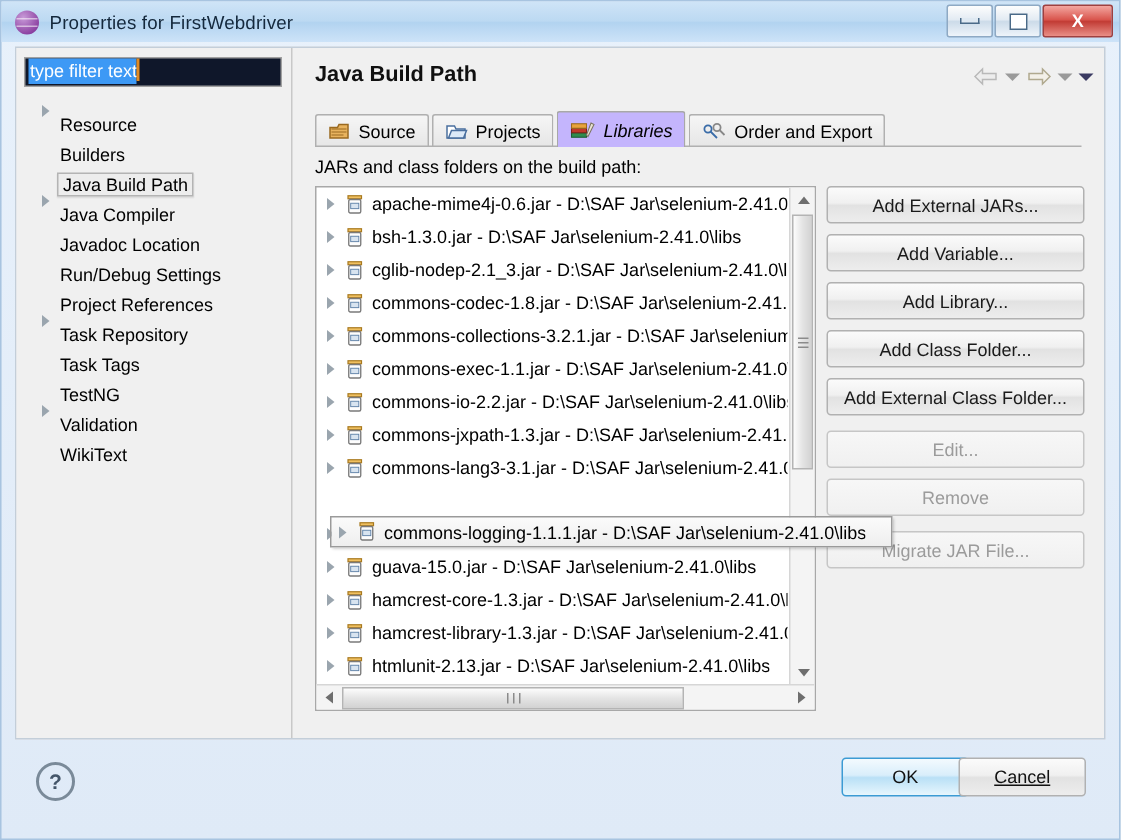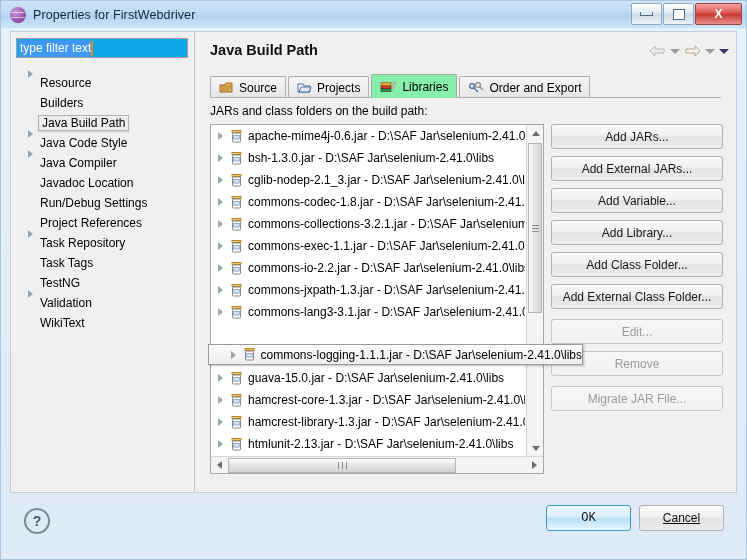--- a/index.html
+++ b/index.html
@@ -51,22 +51,22 @@
   .content{
     position:absolute;left:9px;top:30px;width:727px;height:462px;
     background:#f0f0f0;border:1px solid #c3ced9;box-sizing:border-box;
   }
   .left-pane{
     position:absolute;left:0;top:0;width:184px;height:460px;
     background:#f0f0f0;border-right:1px solid #c8c8c8;box-sizing:border-box;
   }
   .filter-box{
     position:absolute;left:5px;top:6px;width:172px;height:20px;
-    border:1px solid #a0a0a0;background:#0ea5e9;box-sizing:border-box;
-    display:flex;align-items:center;padding-left:2px;
+    border:1px solid #a0a0a0;background:#0f172a;box-sizing:border-box;
+    display:flex;align-items:flex-start;padding-left:2px;
   }
   .filter-text{
     background:#3d99f5;color:#fff;font-size:12px;line-height:15px;padding:1px 0 1px 1px;
   }
   .filter-caret{width:2px;height:15px;background:#e08a22;}
   .tree{position:absolute;left:0;top:32px;width:183px;}
   .tree-item{
     height:20px;display:flex;align-items:center;padding-left:14px;
     font-size:12px;color:#000;box-sizing:border-box;
   }
@@ -96,22 +96,22 @@
   
   .tabs{position:absolute;left:14px;top:42px;display:flex;align-items:flex-end;height:24px;}
   .tab{
     height:22px;display:flex;align-items:center;gap:5px;padding:0 8px;
     border:1px solid #b0b0b0;border-bottom:none;
     background:linear-gradient(180deg,#f6f6f6 0%,#e6e6e6 100%);
     font-size:12px;color:#000;margin-right:2px;border-radius:2px 2px 0 0;
     box-sizing:border-box;
   }
   .tab.active{
-    height:24px;background:#86efac;border-color:#a8a8a8;font-weight:normal;
-    position:relative;z-index:3;
+    height:24px;background:#c4b5fd;border-color:#a8a8a8;font-weight:normal;
+    position:relative;z-index:3;font-style:italic;
   }
   .tab-strip-line{
     position:absolute;left:14px;top:65px;width:511px;height:1px;background:#b0b0b0;
   }
   .sub-label{position:absolute;left:14px;top:72px;font-size:12px;color:#000000;}
   
   .list-wrap{
     position:absolute;left:14px;top:92px;width:334px;height:350px;
     border:1px solid #a8a8a8;background:#fff;box-sizing:border-box;
   }
@@ -178,23 +178,22 @@
     position:absolute;left:14px;top:12px;width:22px;height:22px;border-radius:50%;
     border:2px solid #7a8a99;color:#44566a;font-size:14px;font-weight:bold;
     display:flex;align-items:center;justify-content:center;
   }
   .dlg-btn{
     position:absolute;top:9px;width:85px;height:26px;border-radius:3px;
     font-family:"Liberation Sans", sans-serif;font-size:12px;color:#111;
     display:flex;align-items:center;justify-content:center;box-sizing:border-box;
   }
   .dlg-ok{
-    right:106px;border:1px solid #3c9bd4;
+    right:91px;border:1px solid #3c9bd4;
     background:linear-gradient(180deg,#f3fafe 0%,#d9eefb 45%,#b9e0f6 52%,#e7f6fd 100%);
-    font-family:Liberation Mono, monospace;
   }
   .dlg-cancel{
     right:13px;border:1px solid #b1b1b1;
     background:linear-gradient(180deg,#fbfbfb 0%,#f0f0f0 45%,#e2e2e2 52%,#ededed 100%);
     text-decoration:underline;
   }
 </style>
 </head>
 <body>
 
@@ -228,24 +227,20 @@
           <span class="arrow has"></span>
           <span class="tree-label">Resource</span>
         </div>
         <div class="tree-item">
           <span class="arrow"></span>
           <span class="tree-label">Builders</span>
         </div>
         <div class="tree-item selected">
           <span class="arrow"></span>
           <span class="tree-label">Java Build Path</span>
-        </div>
-        <div class="tree-item">
-          <span class="arrow has"></span>
-          <span class="tree-label">Java Code Style</span>
         </div>
         <div class="tree-item">
           <span class="arrow has"></span>
           <span class="tree-label">Java Compiler</span>
         </div>
         <div class="tree-item">
           <span class="arrow"></span>
           <span class="tree-label">Javadoc Location</span>
         </div>
         <div class="tree-item">
@@ -523,37 +518,34 @@
             </div>
           <div class="hthumb grip-h">
             <span><i></i><i></i><i></i></span>
           </div>
           <div class="sb-btn" style="margin-left:auto;">
               <span class="sb-tri sb-right"></span>
             </div>
         </div>
       </div>
 
-      <div class="row selected" style="left:12px;top:312px;justify-content:flex-end;">
+      <div class="row selected" style="left:24px;top:312px;">
         <span class="arrow has"></span>
         <span class="jar-icon">
           <svg width="15" height="15" viewBox="0 0 15 15">
               <rect x="3" y="1.5" width="9" height="2" fill="#f0c060" stroke="#a8791f" stroke-width="0.8"></rect>
               <rect x="3.5" y="4" width="8" height="9" rx="1" fill="#fdfdfd" stroke="#7a7a7a" stroke-width="0.9"></rect>
               <rect x="4.8" y="6.5" width="5.4" height="3.6" fill="#d8e4f0" stroke="#5b7fa6" stroke-width="0.6"></rect>
             </svg>
         </span>
         <span class="row-text">commons-logging-1.1.1.jar - D:\SAF Jar\selenium-2.41.0\libs</span>
       </div>
 
       <div class="btn-col">
         <div class="btn">
-            <span>Add JARs...</span>
-          </div>
-        <div class="btn">
             <span>Add External JARs...</span>
           </div>
         <div class="btn">
             <span>Add Variable...</span>
           </div>
         <div class="btn">
             <span>Add Library...</span>
           </div>
         <div class="btn">
             <span>Add Class Folder...</span>

